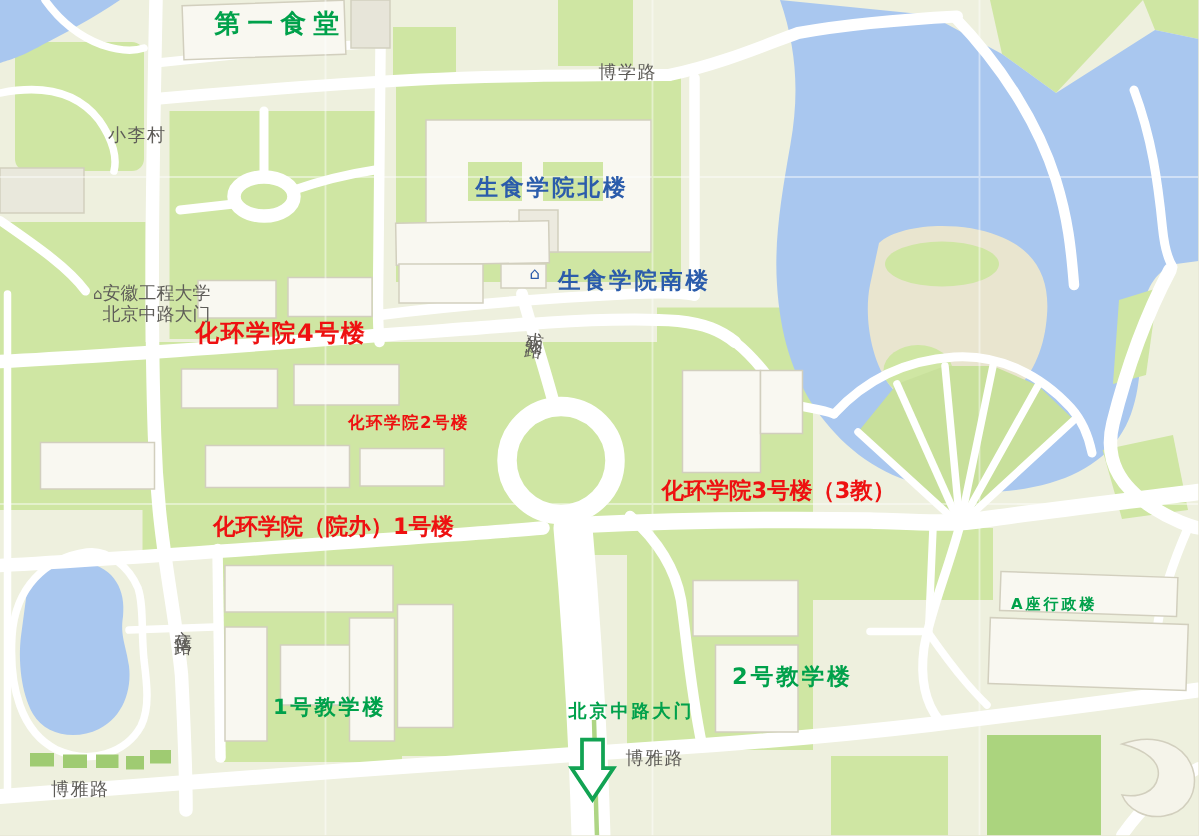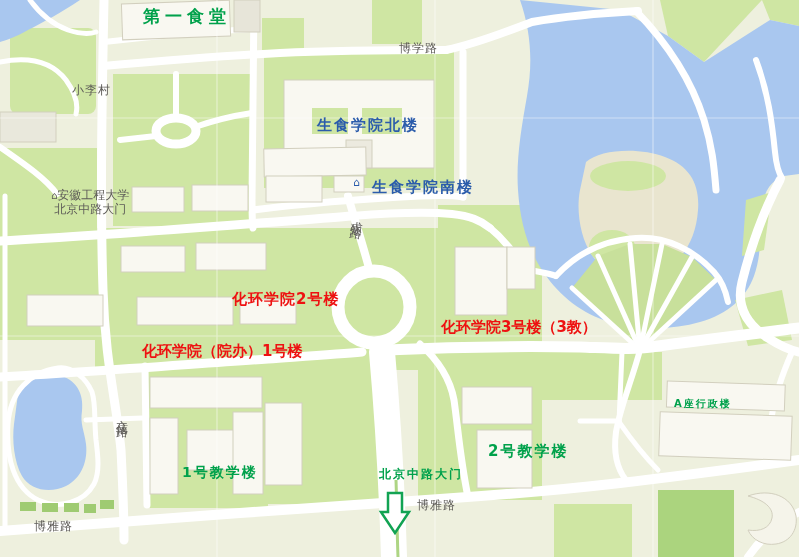--- a/index.html
+++ b/index.html
@@ -187,29 +187,30 @@
 
 <div class="road-lbl" style="left:399px;top:42px;">博学路</div>
 
 <div class="road-lbl" style="left:72px;top:84px;">小李村</div>
 
 <div class="lbl lbl-blue" style="left:317px;top:118px;font-size:15px;letter-spacing:2px;text-align:right;">生食学院北楼</div>
 
 <span class="mini-icon" style="left:353px;top:177px;color:#2b5cab;">⌂</span>
 <div class="lbl lbl-blue" style="left:372px;top:180px;font-size:15px;letter-spacing:2px;">生食学院南楼</div>
 
-<div class="poi" style="left:51px;top:189px;">
+<div class="poi" style="left:62px;top:189px;text-align:right;">
   <span style="font-size:10px;">⌂</span><span>安徽工程大学</span><br>
   <span>北京中路大门</span>
 </div>
 
+<div class="lbl lbl-red" style="left:130px;top:214px;font-size:16px;letter-spacing:1px;">化环学院4号楼</div>
 
 <div class="road-lbl vert" style="left:352px;top:212px;transform:rotate(8deg);">求知路</div>
 
-<div class="lbl lbl-red" style="left:232px;top:292px;font-size:15px;letter-spacing:1px;">化环学院2号楼</div>
+<div class="lbl lbl-red" style="left:232px;top:276px;font-size:11px;letter-spacing:1px;">化环学院2号楼</div>
 
 <div class="lbl lbl-red" style="left:441px;top:320px;font-size:15px;letter-spacing:0px;">化环学院3号楼（3教）</div>
 
 <div class="lbl lbl-red" style="left:142px;top:344px;font-size:15px;letter-spacing:0px;">化环学院（院办）1号楼</div>
 
 <div class="lbl lbl-green" style="left:674px;top:399px;font-size:10px;letter-spacing:2px;">A座行政楼</div>
 
 <div class="road-lbl vert" style="left:116px;top:410px;">立信路</div>
 
 <div class="lbl lbl-green" style="left:488px;top:444px;font-size:15px;letter-spacing:2px;">2号教学楼</div>

